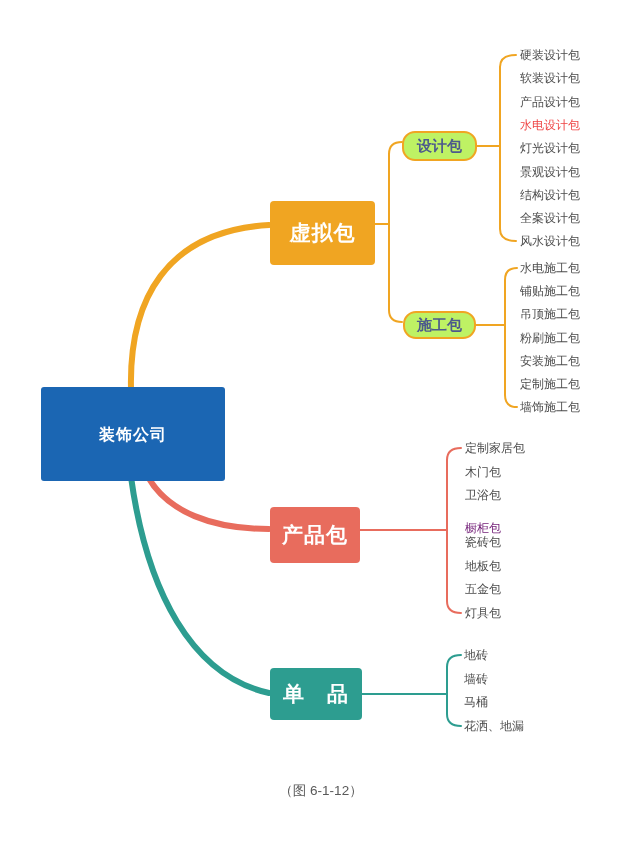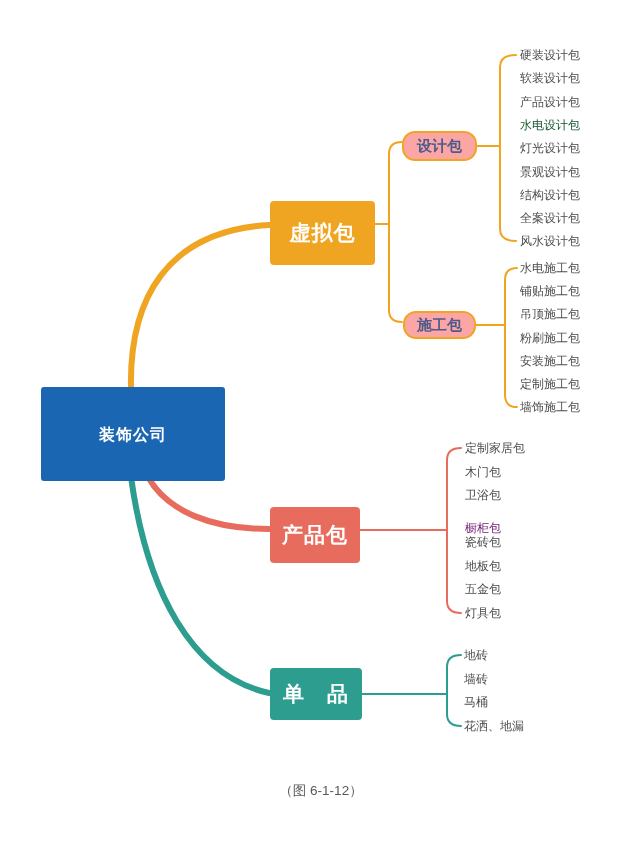--- a/index.html
+++ b/index.html
@@ -37,21 +37,21 @@
     border-radius: 4px;
     font-size: 21px;
     letter-spacing: 1px;
   }
   .pill-node {
     position: absolute;
     display: flex;
     align-items: center;
     justify-content: center;
     box-sizing: border-box;
-    background: #fca5a5;
+    background: #bef264;
     border: 2px solid #f0a522;
     border-radius: 13px;
     font-size: 15px;
     font-weight: bold;
   }
   .leaf {
     position: absolute;
     transform: translateY(-50%);
     font-size: 12px;
     white-space: nowrap;
@@ -92,21 +92,21 @@
   <div class="node branch-node" id="node-product" style="left: 270px; top: 507px; width: 90px; height: 56px; background: rgb(232, 108, 93);">产品包</div>
   <div class="node branch-node" id="node-single" style="left: 270px; top: 668px; width: 92px; height: 52px; background: rgb(45, 157, 144);">单　品</div>
 
   <div class="pill-node" id="node-design" style="left: 402px; top: 131px; width: 75px; height: 30px; border-color: rgb(240, 165, 34); color: rgb(77, 90, 140);">设计包</div>
   <div class="pill-node" id="node-construction" style="left: 403px; top: 311px; width: 73px; height: 28px; border-color: rgb(240, 165, 34); color: rgb(77, 90, 140);">施工包</div>
 
   <div id="leaves-design">
       <div class="leaf" style="left: 520px; top: 55px; color: rgb(76, 76, 76);">硬装设计包</div>
       <div class="leaf" style="left: 520px; top: 78.3px; color: rgb(76, 76, 76);">软装设计包</div>
       <div class="leaf" style="left: 520px; top: 101.6px; color: rgb(76, 76, 76);">产品设计包</div>
-      <div class="leaf" style="left: 520px; top: 124.9px; color: #14532d;">水电设计包</div>
+      <div class="leaf" style="left: 520px; top: 124.9px; color: #ef4444;">水电设计包</div>
       <div class="leaf" style="left: 520px; top: 148.2px; color: rgb(76, 76, 76);">灯光设计包</div>
       <div class="leaf" style="left: 520px; top: 171.5px; color: rgb(76, 76, 76);">景观设计包</div>
       <div class="leaf" style="left: 520px; top: 194.8px; color: rgb(76, 76, 76);">结构设计包</div>
       <div class="leaf" style="left: 520px; top: 218.1px; color: rgb(76, 76, 76);">全案设计包</div>
       <div class="leaf" style="left: 520px; top: 241.4px; color: rgb(76, 76, 76);">风水设计包</div>
     </div>
   <div id="leaves-construction">
       <div class="leaf" style="left: 520px; top: 268px; color: rgb(76, 76, 76);">水电施工包</div>
       <div class="leaf" style="left: 520px; top: 291.2px; color: rgb(76, 76, 76);">铺贴施工包</div>
       <div class="leaf" style="left: 520px; top: 314.4px; color: rgb(76, 76, 76);">吊顶施工包</div>

